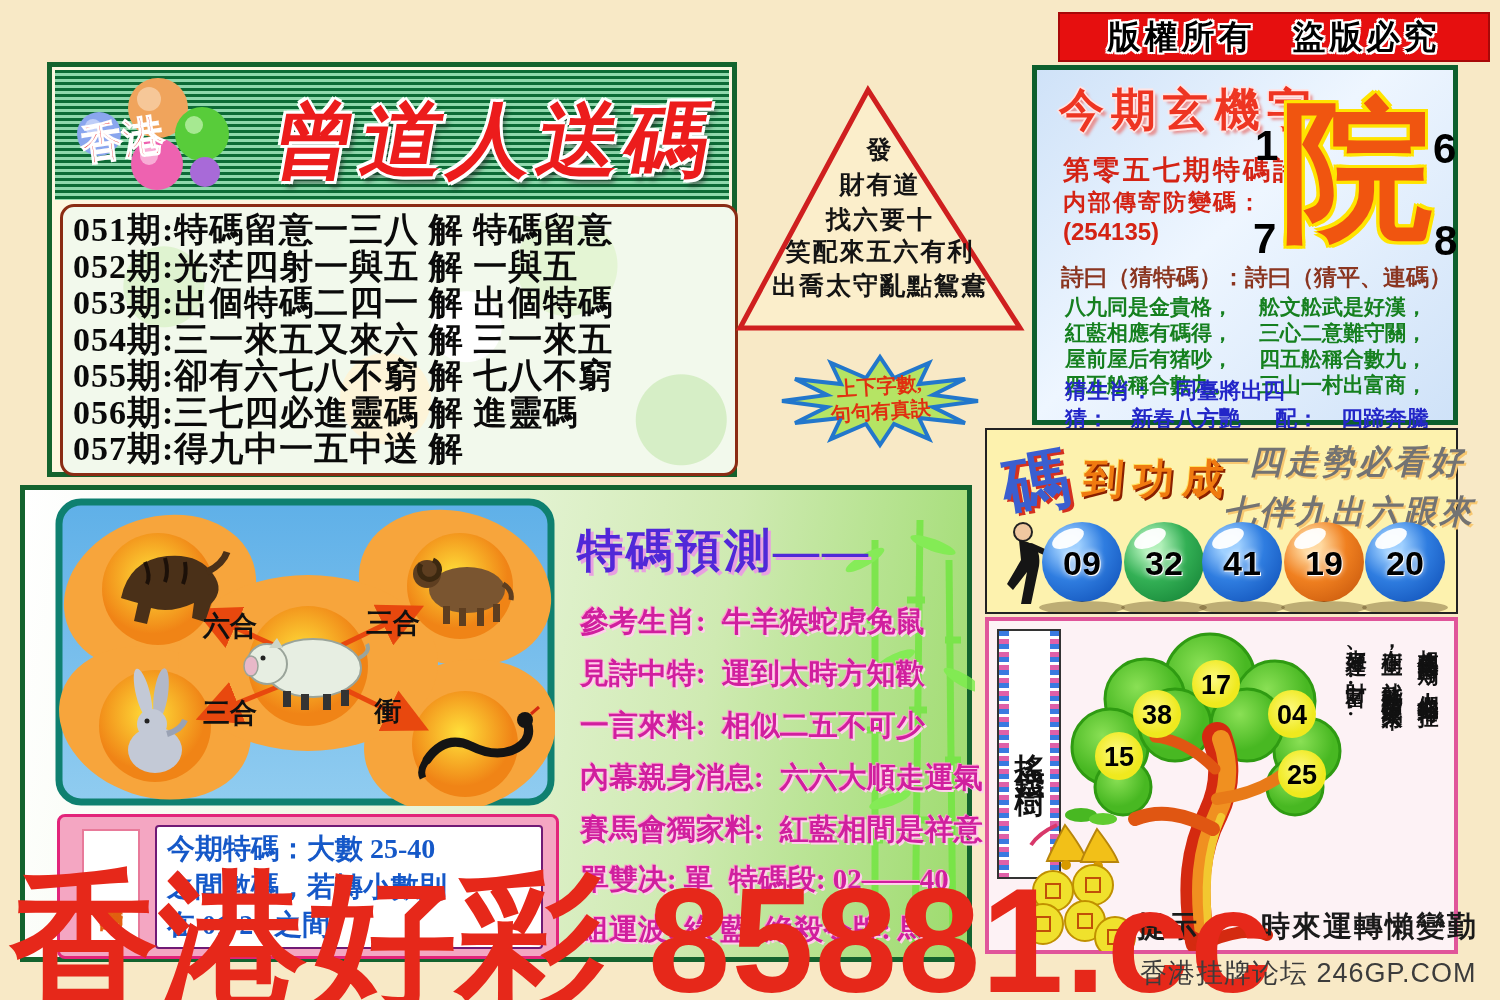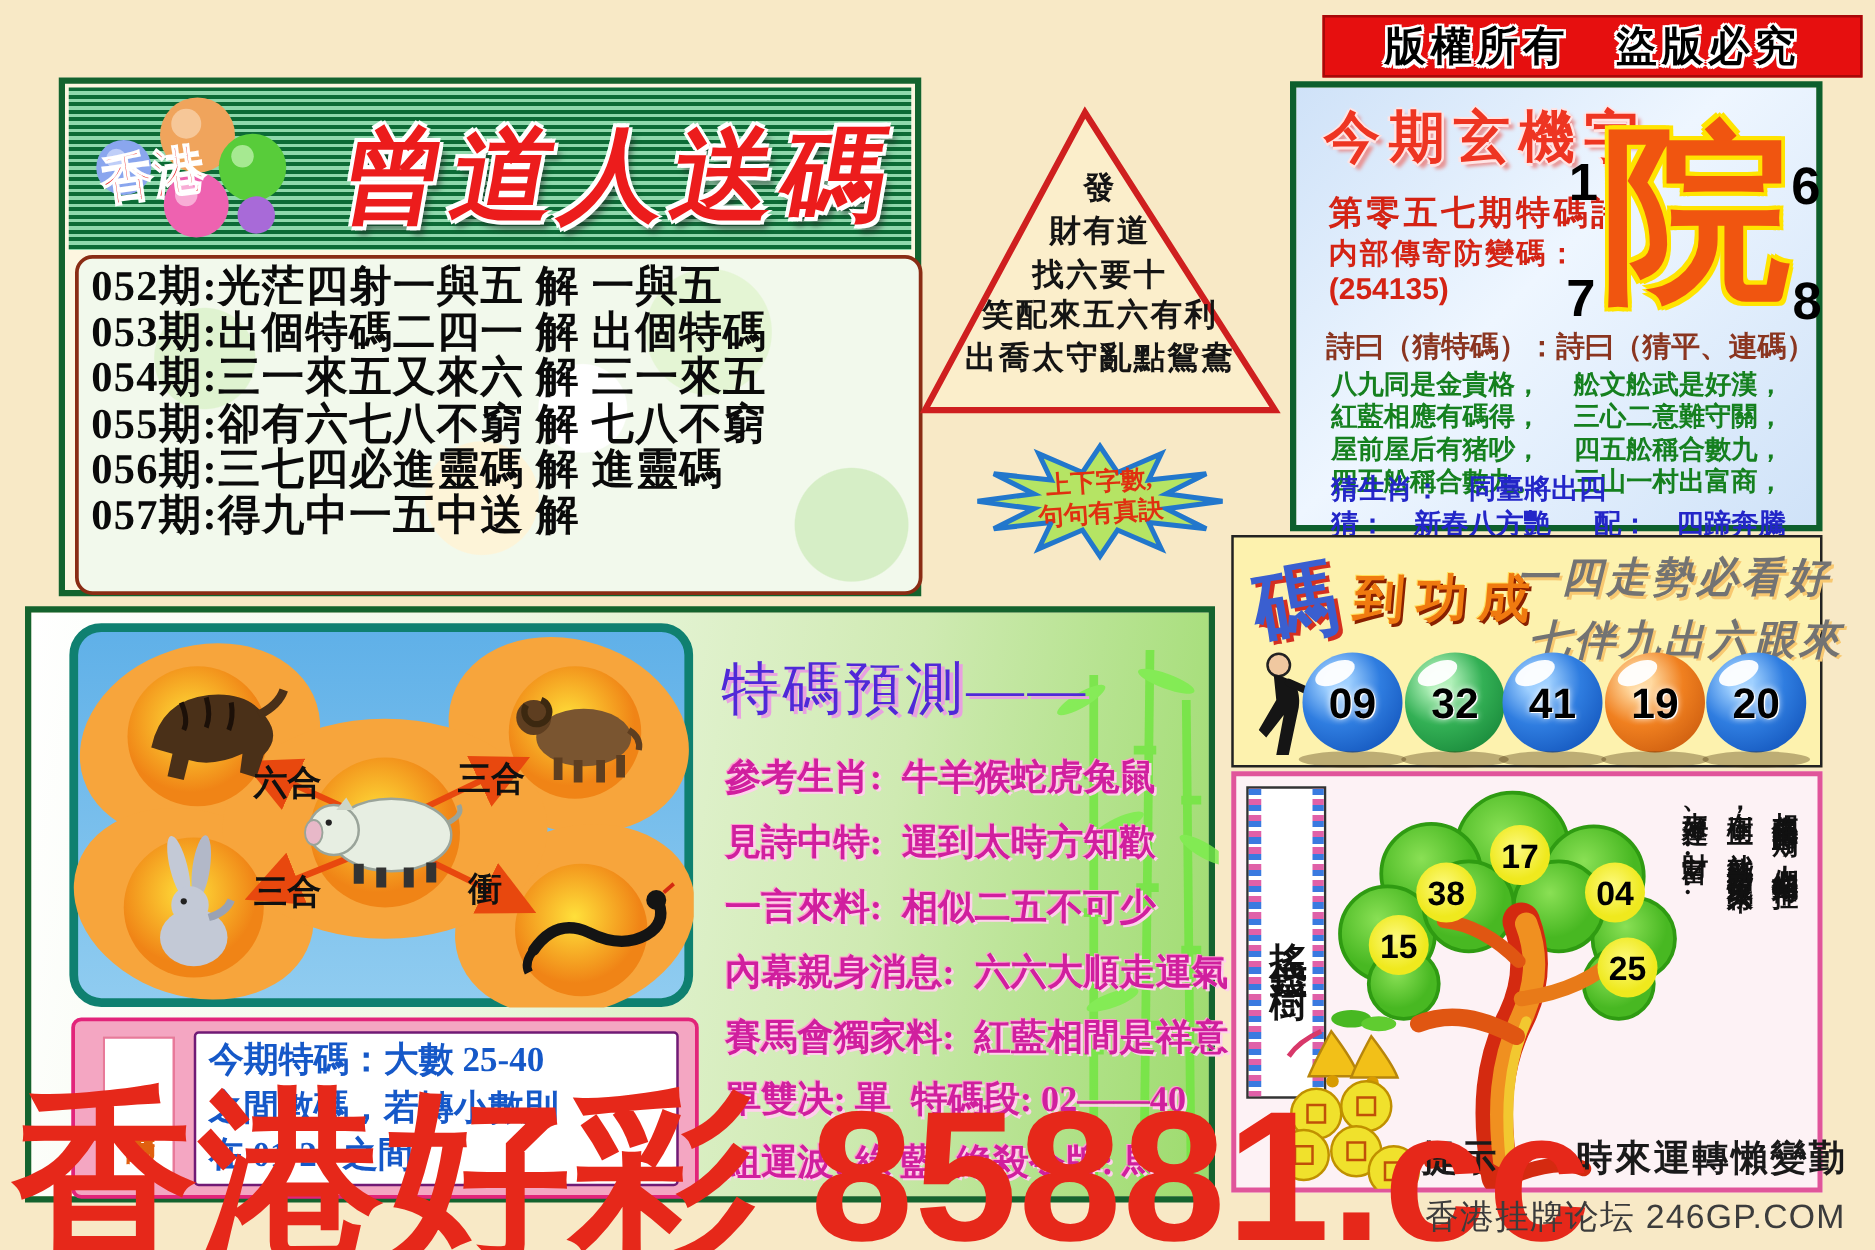--- a/index.html
+++ b/index.html
@@ -87,21 +87,21 @@
   
   #bottom-panel{left:20px;top:485px;width:952px;height:477px;border:5px solid #14632e;box-sizing:border-box;
     background:linear-gradient(100deg,#ffffff 0%,#f0f8e6 35%,#cfeab2 70%,#9cdb6c 100%)}
   #bamboo{position:absolute;left:820px;top:10px;opacity:.8}
 
   
   #zodiac{position:absolute;left:30px;top:8px}
 
   
   #forecast{position:absolute;left:552px;top:30px;width:400px}
-  #forecast .f-title{font-size:46px;font-weight:normal;color:#5028d8;letter-spacing:3px;text-shadow:3px 3px 0 #e8a0e0;white-space:nowrap}
+  #forecast .f-title{font-size:46px;font-weight:bold;color:#5028d8;letter-spacing:3px;text-shadow:3px 3px 0 #e8a0e0;white-space:nowrap}
   .f-row{position:absolute;left:3px;display:flex;gap:16px;font-size:29px;font-weight:bold;color:#d01f9e;white-space:nowrap;
     text-shadow:2px 2px 0 #ffd0ec,-1px -1px 0 #ff9ed0}
   .f-row:nth-of-type(2){top:82px}.f-row:nth-of-type(3){top:134px}.f-row:nth-of-type(4){top:186px}
   .f-row:nth-of-type(5){top:238px}.f-row:nth-of-type(6){top:290px}.f-row:nth-of-type(7){top:340px}.f-row:nth-of-type(8){top:390px}
 
   
   #range-box{position:absolute;left:32px;top:324px;width:502px;height:145px;background:#f4a6c2;border:3px solid #e2247a;border-radius:8px;box-sizing:border-box}
   #range-side{position:absolute;left:22px;top:12px;width:58px;height:116px;background:#fff;border:2px solid #e87a9a;box-sizing:border-box;
     display:flex;align-items:center;justify-content:center;writing-mode:vertical-rl;text-orientation:upright;
     font-size:24px;font-weight:bold;color:#e06010;letter-spacing:2px}
@@ -128,20 +128,21 @@
       <circle cx="141" cy="62" r="27" fill="#58cc3a"></circle>
         <circle cx="133" cy="53" r="9" fill="#baf0a8" opacity=".8"></circle>
       <circle cx="96" cy="92" r="26" fill="#ee62b0"></circle>
         <circle cx="88" cy="84" r="9" fill="#fac0e0" opacity=".8"></circle>
       <circle cx="144" cy="100" r="15" fill="#a86ad8"></circle>
       <text x="22" y="88" font-size="42" font-weight="bold" fill="#e81818" stroke="#ffffff" stroke-width="1.2" transform="rotate(-8 22 88)">香港</text>
     </svg>
     <div id="main-title">曾道人送碼</div>
   </div>
   <div id="list-box">
+    <div class="period-line">051期:特碼留意一三八 解 特碼留意</div>
     <div class="period-line">052期:光茫四射一與五 解 一與五</div>
     <div class="period-line">053期:出個特碼二四一 解 出個特碼</div>
     <div class="period-line">054期:三一來五又來六 解 三一來五</div>
     <div class="period-line">055期:卻有六七八不窮 解 七八不窮</div>
     <div class="period-line">056期:三七四必進靈碼 解 進靈碼</div>
     <div class="period-line">057期:得九中一五中送 解</div>
   </div>
 </div>
 
 <div id="triangle" class="abs">

